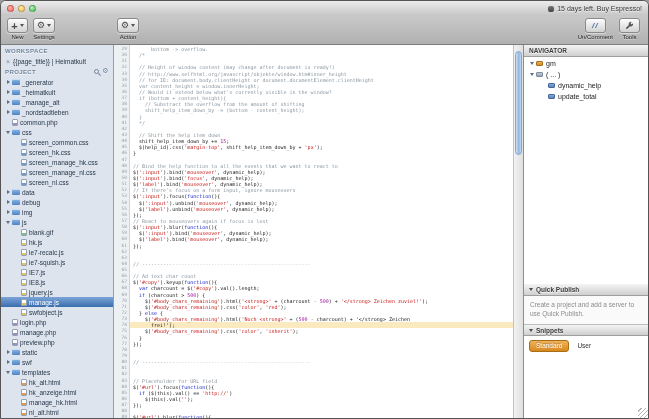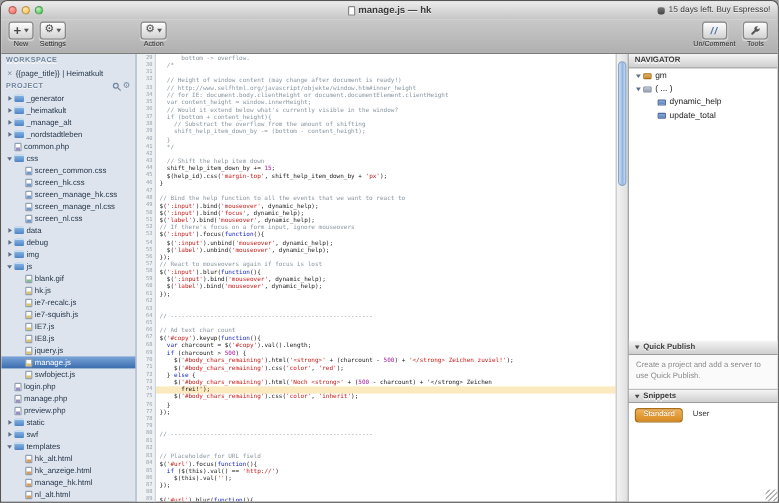--- a/index.html
+++ b/index.html
@@ -108,24 +108,20 @@
 </head>
 <body>
 
 <div class="window">
 
   <div class="titlebar">
     <div class="lights">
       <span class="light red"></span>
       <span class="light yellow"></span>
       <span class="light green"></span>
-    </div>
-    <div class="title-center">
-      <span class="doc-icon"></span>
-      <span>manage.js — hk</span>
     </div>
     <div class="trial">
       <span class="trial-icon"></span>
       <span>15 days left. Buy Espresso!</span>
     </div>
   </div>
 
   <div class="toolbar">
     <div class="tbtn" style="margin-left:6px;">
       <span class="cap">

